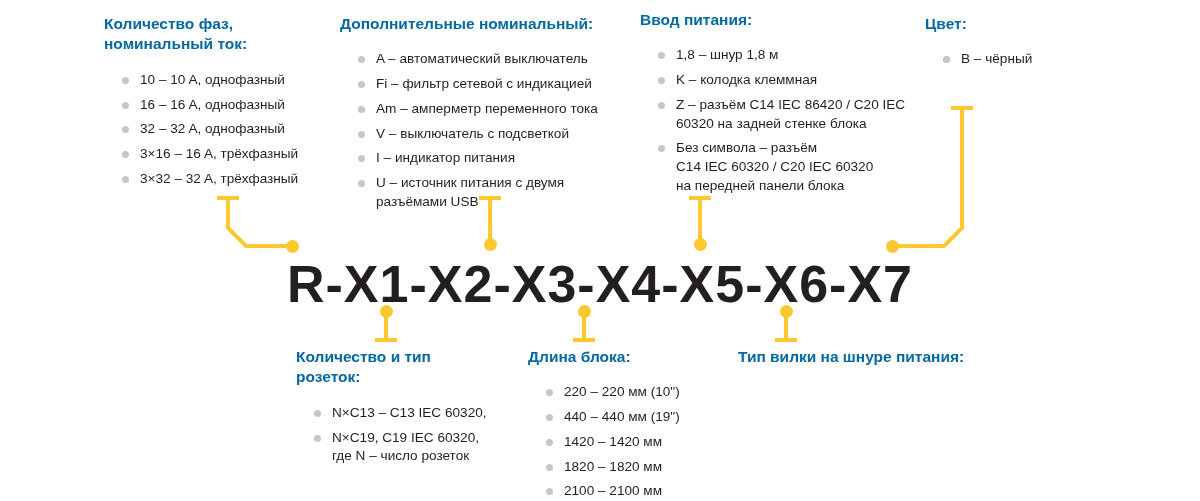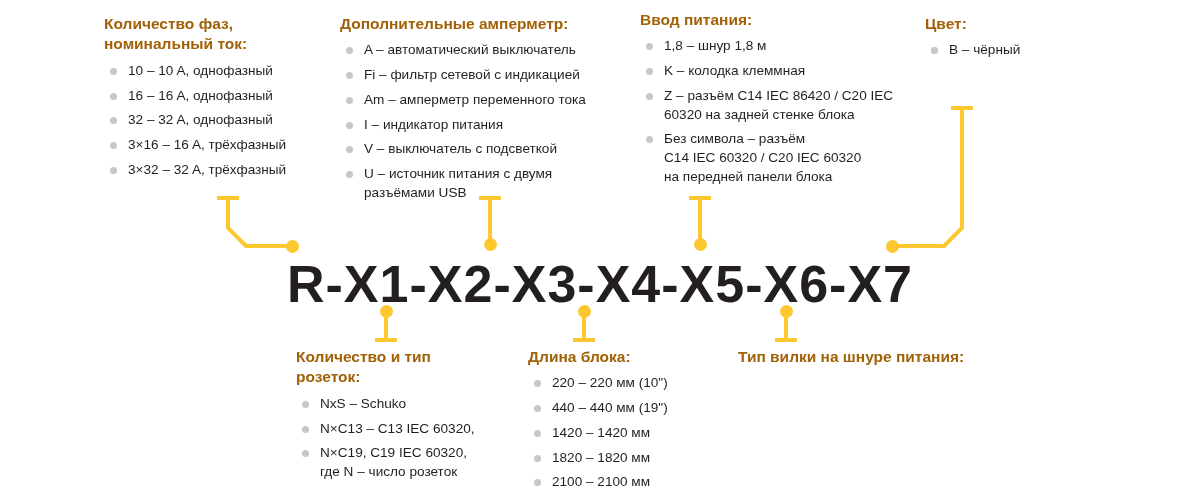--- a/index.html
+++ b/index.html
@@ -21,27 +21,27 @@
   }
 
   
   .block {
     position: absolute;
   }
   .block-title {
     font-size: 15.5px;
     font-weight: bold;
     line-height: 1.32;
-    color: #a16207;
+    color: #0369a1;
     margin-bottom: 7px;
     white-space: pre-line;
   }
   .items {
     list-style: none;
-    margin: 4px;
+    margin: 16px;
     padding: 0;
   }
   .items li {
     position: relative;
     padding-left: 20px;
     font-size: 13.6px;
     line-height: 1.38;
     color: #231f20;
     margin-bottom: 6px;
     white-space: pre-line;
@@ -103,27 +103,27 @@
     <ul class="items">
       <li><span class="bullet"></span><span>10 – 10 A, однофазный</span></li>
       <li><span class="bullet"></span><span>16 – 16 A, однофазный</span></li>
       <li><span class="bullet"></span><span>32 – 32 A, однофазный</span></li>
       <li><span class="bullet"></span><span>3×16 – 16 A, трёхфазный</span></li>
       <li><span class="bullet"></span><span>3×32 – 32 A, трёхфазный</span></li>
     </ul>
   </div>
 
   <div class="block" style="left:340px; top:14px; width:290px;">
-    <div class="block-title">Дополнительные амперметр:</div>
+    <div class="block-title">Дополнительные номинальный:</div>
     <ul class="items">
       <li><span class="bullet"></span><span>A – автоматический выключатель</span></li>
       <li><span class="bullet"></span><span>Fi – фильтр сетевой с индикацией</span></li>
       <li><span class="bullet"></span><span>Am – амперметр переменного тока</span></li>
+      <li><span class="bullet"></span><span>V – выключатель с подсветкой</span></li>
       <li><span class="bullet"></span><span>I – индикатор питания</span></li>
-      <li><span class="bullet"></span><span>V – выключатель с подсветкой</span></li>
       <li><span class="bullet"></span><span>U – источник питания с двумя
 разъёмами USB</span></li>
     </ul>
   </div>
 
   <div class="block" style="left:640px; top:10px; width:300px;">
     <div class="block-title">Ввод питания:</div>
     <ul class="items">
       <li><span class="bullet"></span><span>1,8 – шнур 1,8 м</span></li>
       <li><span class="bullet"></span><span>K – колодка клеммная</span></li>
@@ -140,21 +140,20 @@
     <ul class="items">
       <li><span class="bullet"></span></li>
       <li><span class="bullet"></span><span>B – чёрный</span></li>
     </ul>
   </div>
 
   <div class="block" style="left:296px; top:347px; width:210px;">
     <div class="block-title">Количество и тип
 розеток:</div>
     <ul class="items">
-      <li><span class="bullet"></span><span>NxS – Schuko</span></li>
       <li><span class="bullet"></span><span>N×C13 – C13 IEC 60320,</span></li>
       <li><span class="bullet"></span><span>N×C19, C19 IEC 60320,
 где N – число розеток</span></li>
     </ul>
   </div>
 
   <div class="block" style="left:528px; top:347px; width:200px;">
     <div class="block-title">Длина блока:</div>
     <ul class="items">
       <li><span class="bullet"></span><span>220 – 220 мм (10")</span></li>

